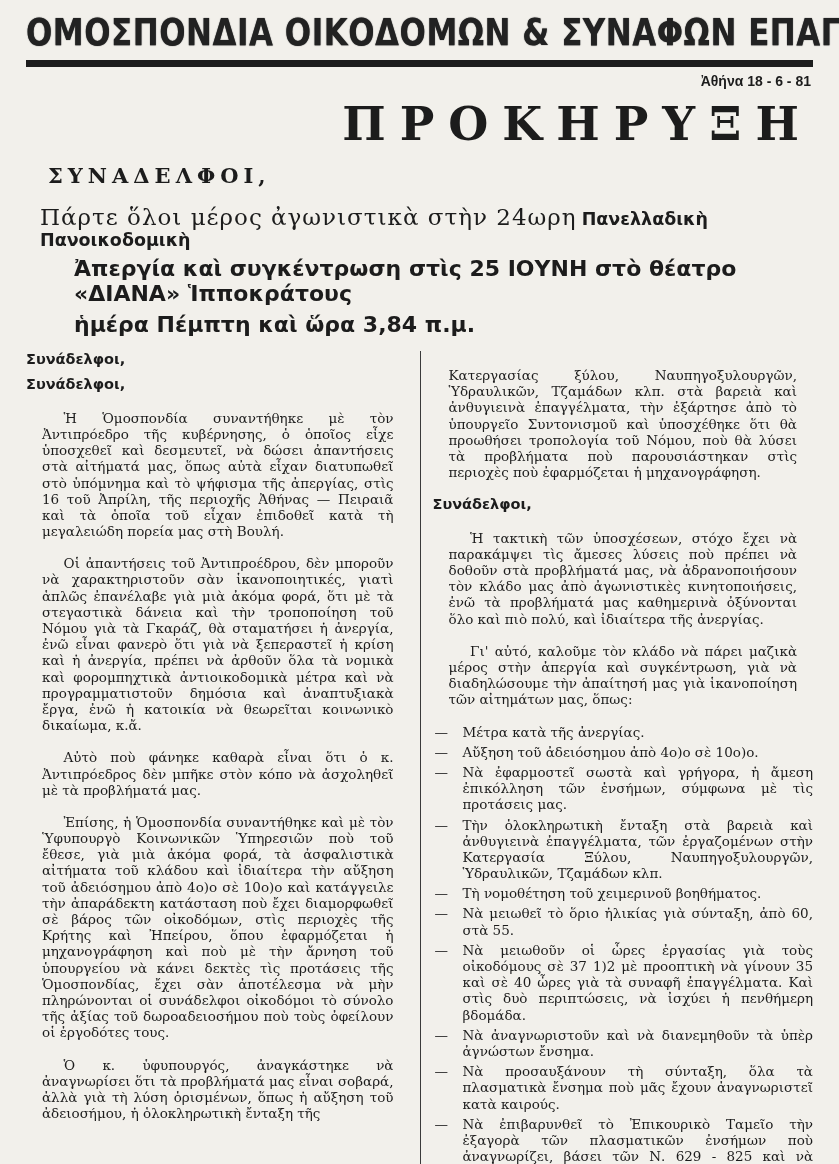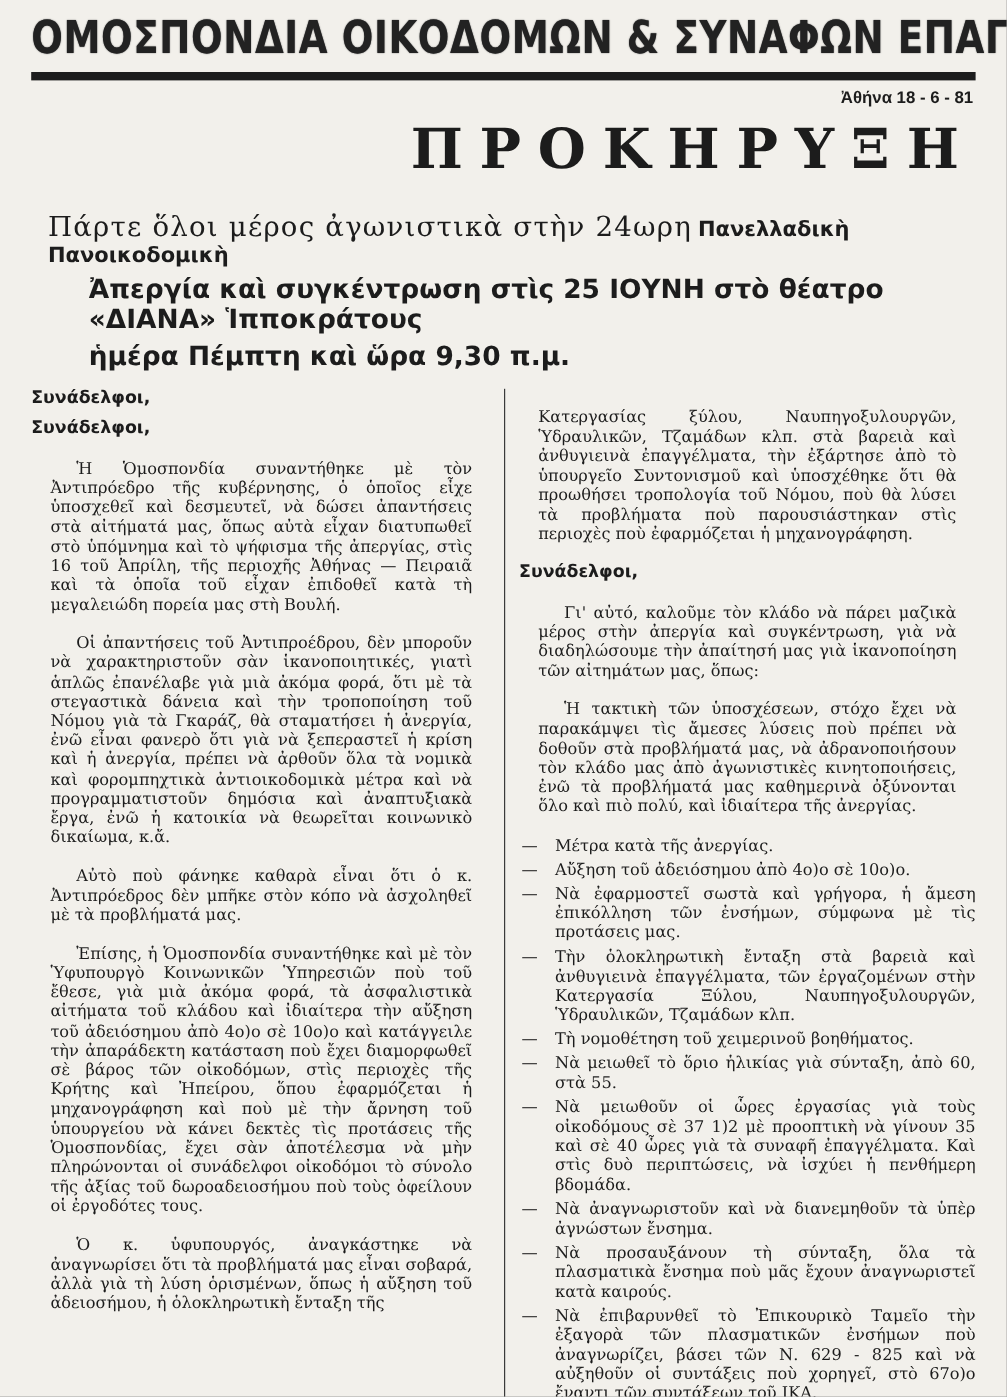--- a/index.html
+++ b/index.html
@@ -127,47 +127,48 @@
 <body>
 
 <div class="page">
 
   <div class="org-name">ΟΜΟΣΠΟΝΔΙΑ ΟΙΚΟΔΟΜΩΝ &amp; ΣΥΝΑΦΩΝ ΕΠΑΓΓΕΛΜΑΤΩΝ ΕΛΛΑΔΑΣ</div>
   <div class="masthead-rule"></div>
   <div class="date-line">Ἀθήνα 18 - 6 - 81</div>
 
   <div class="main-title">ΠΡΟΚΗΡΥΞΗ</div>
   <div class="subtitle">
+    <span class="subtitle-lead">ΣΥΝΑΔΕΛΦΟΙ,</span>
   </div>
 
   <div class="call">
     <div class="call-line1">
       <span class="call-serif">Πάρτε ὅλοι μέρος ἀγωνιστικὰ στὴν 24ωρη</span>
       <span class="call-bold">Πανελλαδικὴ Πανοικοδομικὴ</span>
     </div>
     <div class="call-line2">Ἀπεργία καὶ συγκέντρωση στὶς 25 ΙΟΥΝΗ στὸ θέατρο «ΔΙΑΝΑ» Ἱπποκράτους</div>
-    <div class="call-line3">ἡμέρα Πέμπτη καὶ ὥρα 9,30 π.μ.</div>
+    <div class="call-line3">ἡμέρα Πέμπτη καὶ ὥρα 3,84 π.μ.</div>
   </div>
 
   <div class="columns">
     <div class="col col-left">
       <div class="col-heading first">Συνάδελφοι,</div>
       <div class="col-heading">Συνάδελφοι,</div>
       <p>Ἡ Ὁμοσπονδία συναντήθηκε μὲ τὸν Ἀντιπρόεδρο τῆς κυβέρνησης, ὁ ὁποῖος εἶχε ὑποσχεθεῖ καὶ δεσμευτεῖ, νὰ δώσει ἀπαντήσεις στὰ αἰτήματά μας, ὅπως αὐτὰ εἶχαν διατυπωθεῖ στὸ ὑπόμνημα καὶ τὸ ψήφισμα τῆς ἀπεργίας, στὶς 16 τοῦ Ἀπρίλη, τῆς περιοχῆς Ἀθήνας — Πειραιᾶ καὶ τὰ ὁποῖα τοῦ εἶχαν ἐπιδοθεῖ κατὰ τὴ μεγαλειώδη πορεία μας στὴ Βουλή.</p>
       <p>Οἱ ἀπαντήσεις τοῦ Ἀντιπροέδρου, δὲν μποροῦν νὰ χαρακτηριστοῦν σὰν ἱκανοποιητικές, γιατὶ ἁπλῶς ἐπανέλαβε γιὰ μιὰ ἀκόμα φορά, ὅτι μὲ τὰ στεγαστικὰ δάνεια καὶ τὴν τροποποίηση τοῦ Νόμου γιὰ τὰ Γκαράζ, θὰ σταματήσει ἡ ἀνεργία, ἐνῶ εἶναι φανερὸ ὅτι γιὰ νὰ ξεπεραστεῖ ἡ κρίση καὶ ἡ ἀνεργία, πρέπει νὰ ἀρθοῦν ὅλα τὰ νομικὰ καὶ φορομπηχτικὰ ἀντιοικοδομικὰ μέτρα καὶ νὰ προγραμματιστοῦν δημόσια καὶ ἀναπτυξιακὰ ἔργα, ἐνῶ ἡ κατοικία νὰ θεωρεῖται κοινωνικὸ δικαίωμα, κ.ἄ.</p>
       <p>Αὐτὸ ποὺ φάνηκε καθαρὰ εἶναι ὅτι ὁ κ. Ἀντιπρόεδρος δὲν μπῆκε στὸν κόπο νὰ ἀσχοληθεῖ μὲ τὰ προβλήματά μας.</p>
       <p>Ἐπίσης, ἡ Ὁμοσπονδία συναντήθηκε καὶ μὲ τὸν Ὑφυπουργὸ Κοινωνικῶν Ὑπηρεσιῶν ποὺ τοῦ ἔθεσε, γιὰ μιὰ ἀκόμα φορά, τὰ ἀσφαλιστικὰ αἰτήματα τοῦ κλάδου καὶ ἰδιαίτερα τὴν αὔξηση τοῦ ἀδειόσημου ἀπὸ 4ο)ο σὲ 10ο)ο καὶ κατάγγειλε τὴν ἀπαράδεκτη κατάσταση ποὺ ἔχει διαμορφωθεῖ σὲ βάρος τῶν οἰκοδόμων, στὶς περιοχὲς τῆς Κρήτης καὶ Ἠπείρου, ὅπου ἐφαρμόζεται ἡ μηχανογράφηση καὶ ποὺ μὲ τὴν ἄρνηση τοῦ ὑπουργείου νὰ κάνει δεκτὲς τὶς προτάσεις τῆς Ὁμοσπονδίας, ἔχει σὰν ἀποτέλεσμα νὰ μὴν πληρώνονται οἱ συνάδελφοι οἰκοδόμοι τὸ σύνολο τῆς ἀξίας τοῦ δωροαδειοσήμου ποὺ τοὺς ὀφείλουν οἱ ἐργοδότες τους.</p>
       <p>Ὁ κ. ὑφυπουργός, ἀναγκάστηκε νὰ ἀναγνωρίσει ὅτι τὰ προβλήματά μας εἶναι σοβαρά, ἀλλὰ γιὰ τὴ λύση ὁρισμένων, ὅπως ἡ αὔξηση τοῦ ἀδειοσήμου, ἡ ὁλοκληρωτικὴ ἔνταξη τῆς</p>
     </div>
 
     <div class="col col-right">
       <p style="text-indent:0">Κατεργασίας ξύλου, Ναυπηγοξυλουργῶν, Ὑδραυλικῶν, Τζαμάδων κλπ. στὰ βαρειὰ καὶ ἀνθυγιεινὰ ἐπαγγέλματα, τὴν ἐξάρτησε ἀπὸ τὸ ὑπουργεῖο Συντονισμοῦ καὶ ὑποσχέθηκε ὅτι θὰ προωθήσει τροπολογία τοῦ Νόμου, ποὺ θὰ λύσει τὰ προβλήματα ποὺ παρουσιάστηκαν στὶς περιοχὲς ποὺ ἐφαρμόζεται ἡ μηχανογράφηση.</p>
       <div class="col-heading">Συνάδελφοι,</div>
+      <p>Ἡ τακτικὴ τῶν ὑποσχέσεων, στόχο ἔχει νὰ παρακάμψει τὶς ἄμεσες λύσεις ποὺ πρέπει νὰ δοθοῦν στὰ προβλήματά μας, νὰ ἀδρανοποιήσουν τὸν κλάδο μας ἀπὸ ἀγωνιστικὲς κινητοποιήσεις, ἐνῶ τὰ προβλήματά μας καθημερινὰ ὀξύνονται ὅλο καὶ πιὸ πολύ, καὶ ἰδιαίτερα τῆς ἀνεργίας.</p>
       <p>Γι' αὐτό, καλοῦμε τὸν κλάδο νὰ πάρει μαζικὰ μέρος στὴν ἀπεργία καὶ συγκέντρωση, γιὰ νὰ διαδηλώσουμε τὴν ἀπαίτησή μας γιὰ ἱκανοποίηση τῶν αἰτημάτων μας, ὅπως:</p>
-      <p>Ἡ τακτικὴ τῶν ὑποσχέσεων, στόχο ἔχει νὰ παρακάμψει τὶς ἄμεσες λύσεις ποὺ πρέπει νὰ δοθοῦν στὰ προβλήματά μας, νὰ ἀδρανοποιήσουν τὸν κλάδο μας ἀπὸ ἀγωνιστικὲς κινητοποιήσεις, ἐνῶ τὰ προβλήματά μας καθημερινὰ ὀξύνονται ὅλο καὶ πιὸ πολύ, καὶ ἰδιαίτερα τῆς ἀνεργίας.</p>
       <ul class="demands">
         <li><span class="dash">—</span><span>Μέτρα κατὰ τῆς ἀνεργίας.</span></li>
         <li><span class="dash">—</span><span>Αὔξηση τοῦ ἀδειόσημου ἀπὸ 4ο)ο σὲ 10ο)ο.</span></li>
         <li><span class="dash">—</span><span>Νὰ ἐφαρμοστεῖ σωστὰ καὶ γρήγορα, ἡ ἄμεση ἐπικόλληση τῶν ἐνσήμων, σύμφωνα μὲ τὶς προτάσεις μας.</span></li>
         <li><span class="dash">—</span><span>Τὴν ὁλοκληρωτικὴ ἔνταξη στὰ βαρειὰ καὶ ἀνθυγιεινὰ ἐπαγγέλματα, τῶν ἐργαζομένων στὴν Κατεργασία Ξύλου, Ναυπηγοξυλουργῶν, Ὑδραυλικῶν, Τζαμάδων κλπ.</span></li>
         <li><span class="dash">—</span><span>Τὴ νομοθέτηση τοῦ χειμερινοῦ βοηθήματος.</span></li>
         <li><span class="dash">—</span><span>Νὰ μειωθεῖ τὸ ὅριο ἡλικίας γιὰ σύνταξη, ἀπὸ 60, στὰ 55.</span></li>
         <li><span class="dash">—</span><span>Νὰ μειωθοῦν οἱ ὧρες ἐργασίας γιὰ τοὺς οἰκοδόμους σὲ 37 1)2 μὲ προοπτικὴ νὰ γίνουν 35 καὶ σὲ 40 ὧρες γιὰ τὰ συναφῆ ἐπαγγέλματα. Καὶ στὶς δυὸ περιπτώσεις, νὰ ἰσχύει ἡ πενθήμερη βδομάδα.</span></li>
         <li><span class="dash">—</span><span>Νὰ ἀναγνωριστοῦν καὶ νὰ διανεμηθοῦν τὰ ὑπὲρ ἀγνώστων ἔνσημα.</span></li>
         <li><span class="dash">—</span><span>Νὰ προσαυξάνουν τὴ σύνταξη, ὅλα τὰ πλασματικὰ ἔνσημα ποὺ μᾶς ἔχουν ἀναγνωριστεῖ κατὰ καιρούς.</span></li>

